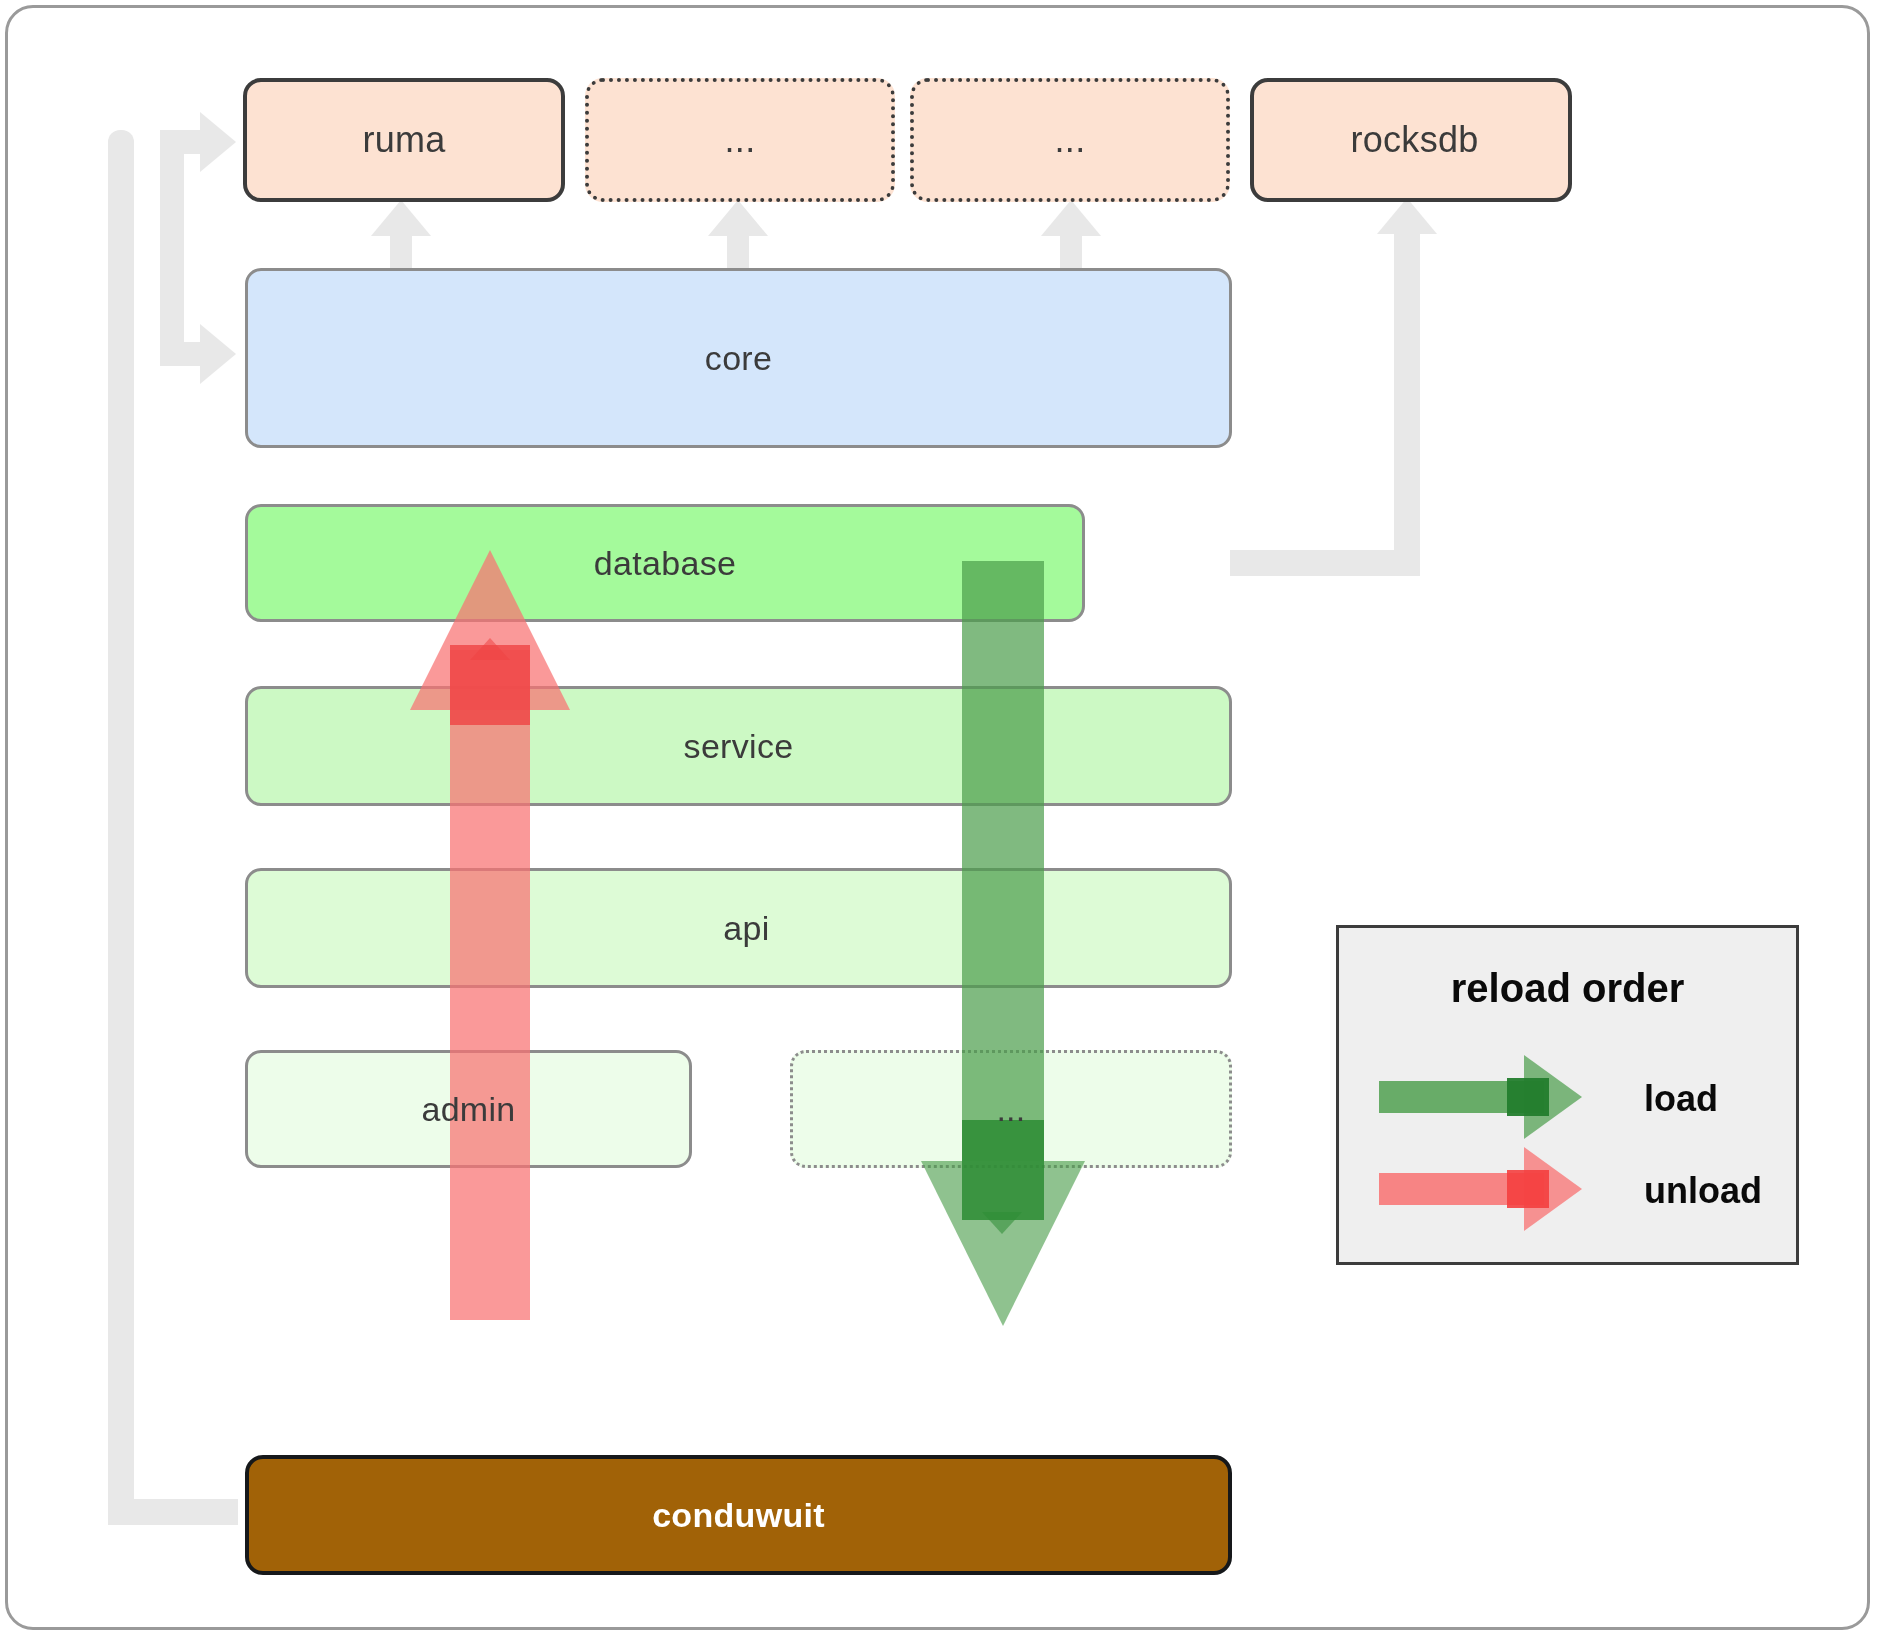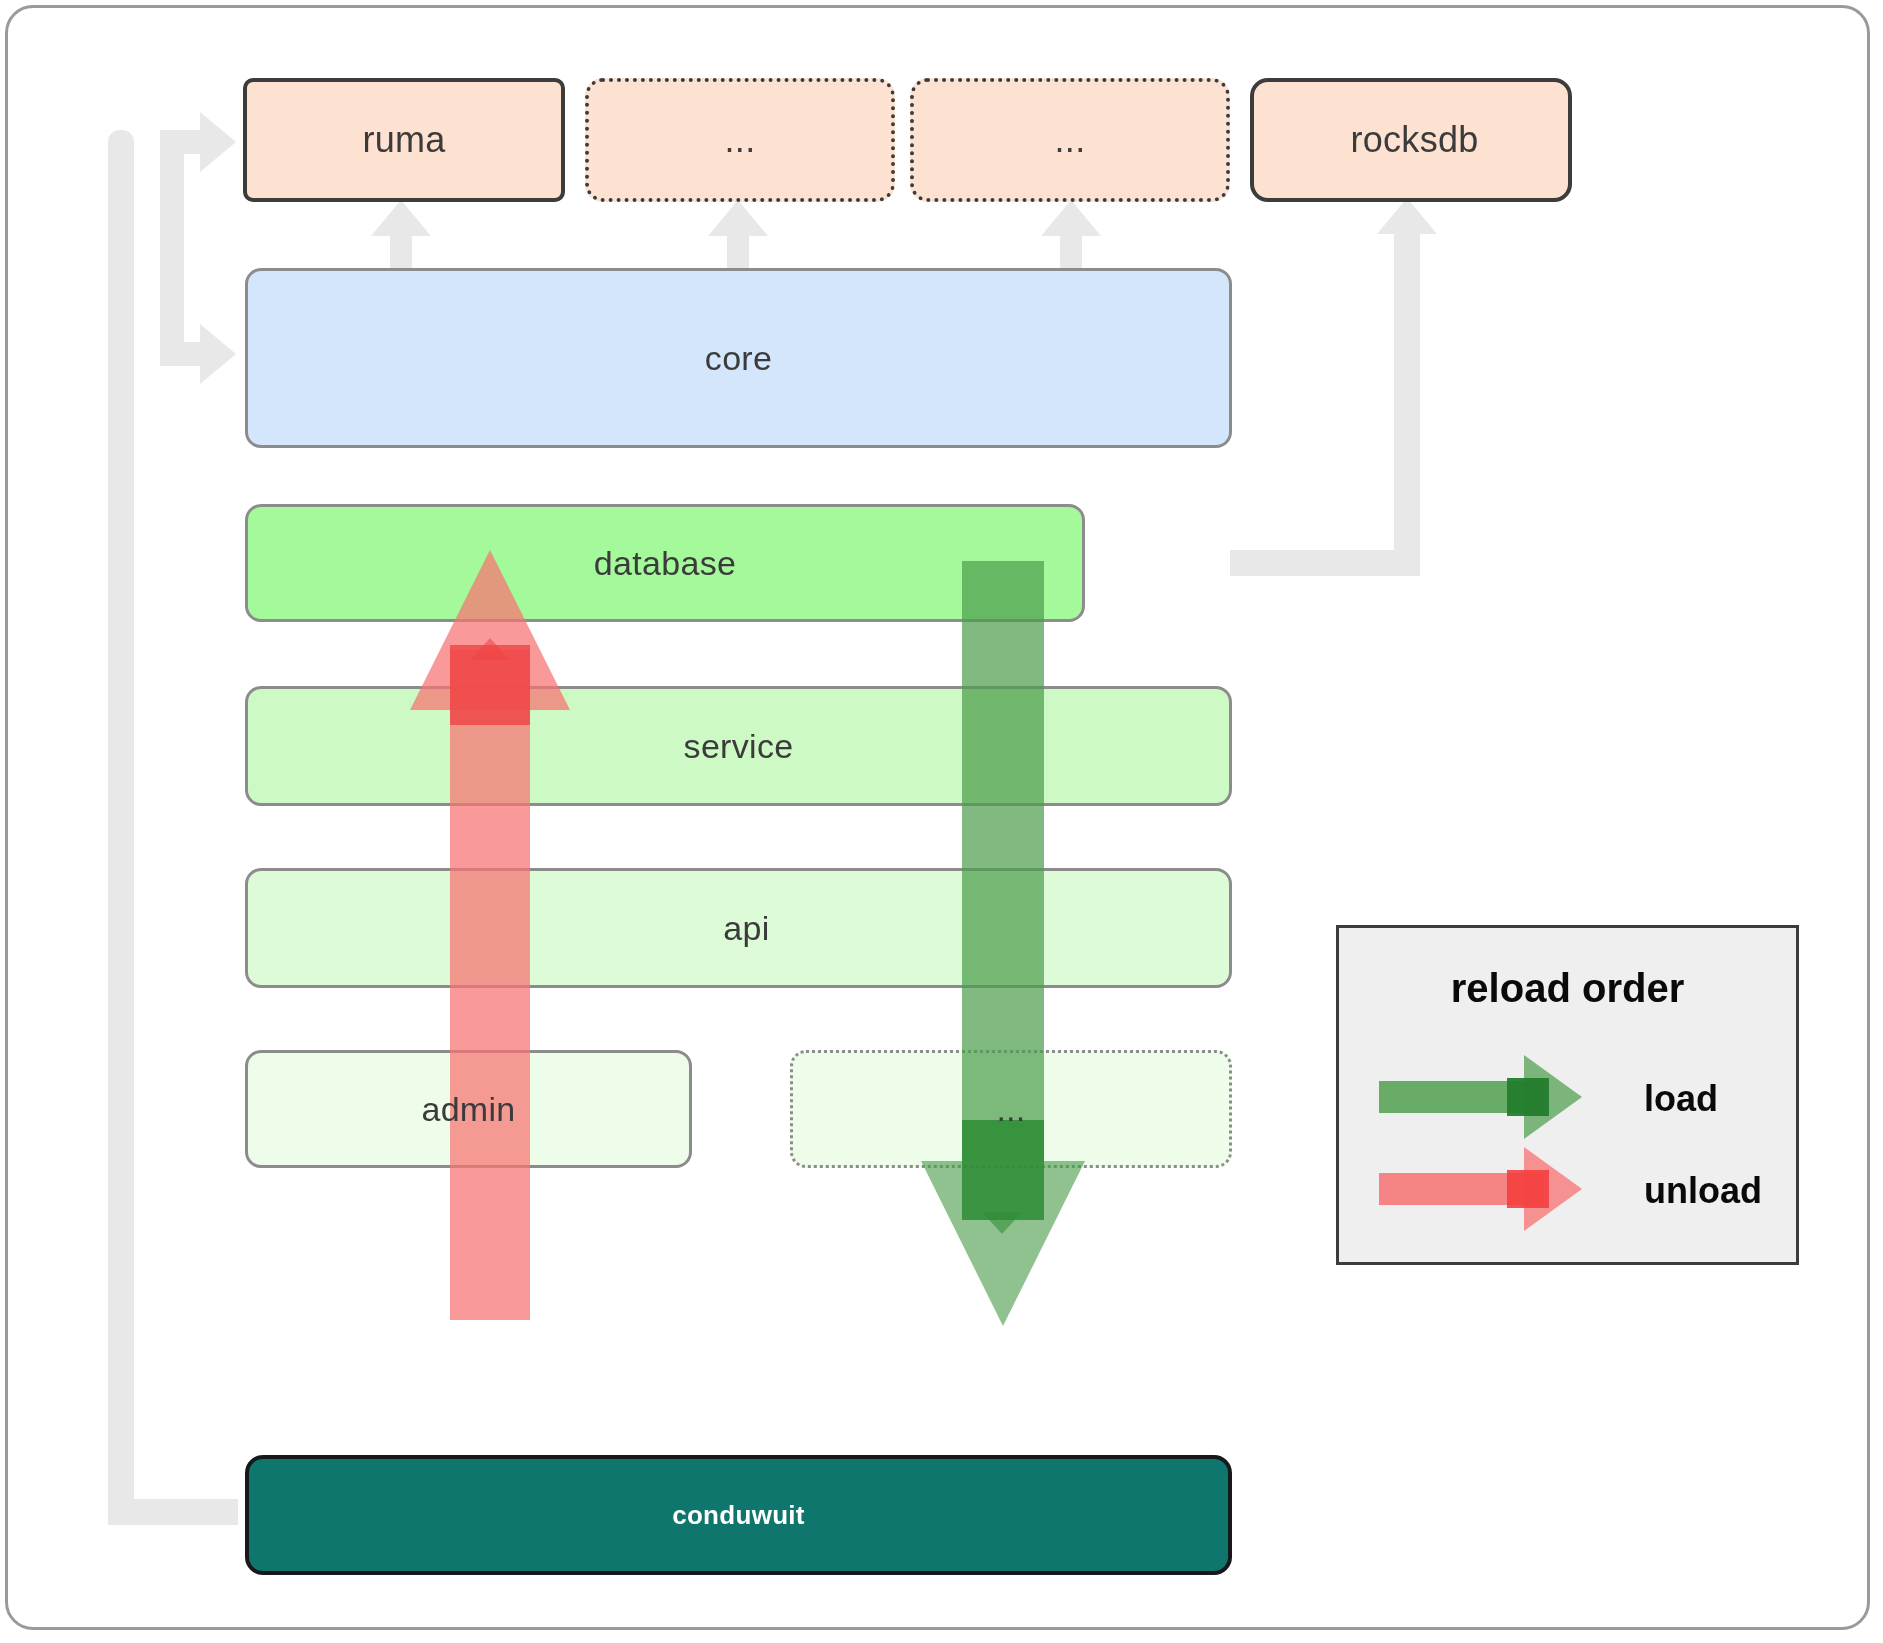--- a/index.html
+++ b/index.html
@@ -49,25 +49,25 @@
     border: 4px dotted #3c3c3c;
   }
   .node.layer {
     border: 3px solid #8c8c8c;
     border-radius: 16px;
   }
   .node.layer.dotted {
     border: 3px dotted #8c8c8c;
   }
   .node.root {
-    background: #0f766e;
+    background: #a16207;
     border: 4px solid #16181a;
     border-radius: 18px;
     color: #ffffff;
-    font-size: 26px;
+    font-size: 34px;
     font-weight: bold;
   }
   .node .lbl { position: relative; z-index: 3; }
 
   
   .gconn {
     position: absolute;
     background: #e8e8e8;
   }
   .ghead-right {
@@ -165,21 +165,21 @@
 
   <div class="gconn" style="left:390px; top:228px; width:22px; height:50px;"></div>
   <div class="ghead-up" style="left:371px; top:200px;"></div>
 
   <div class="gconn" style="left:727px; top:228px; width:22px; height:50px;"></div>
   <div class="ghead-up" style="left:708px; top:200px;"></div>
 
   <div class="gconn" style="left:1060px; top:228px; width:22px; height:50px;"></div>
   <div class="ghead-up" style="left:1041px; top:200px;"></div>
 
-  <div class="node dep" style="left:243px; top:78px; width:322px; height:124px;border-radius:10px;">
+  <div class="node dep" style="left:243px; top:78px; width:322px; height:124px;">
     <span class="lbl">ruma</span>
   </div>
   <div class="node dep dotted" style="left:585px; top:78px; width:310px; height:124px;">
     <span class="lbl">...</span>
   </div>
   <div class="node dep dotted" style="left:910px; top:78px; width:320px; height:124px;">
     <span class="lbl">...</span>
   </div>
   <div class="node dep" style="left:1250px; top:78px; width:322px; height:124px;padding-left:7px;">
     <span class="lbl">rocksdb</span>

